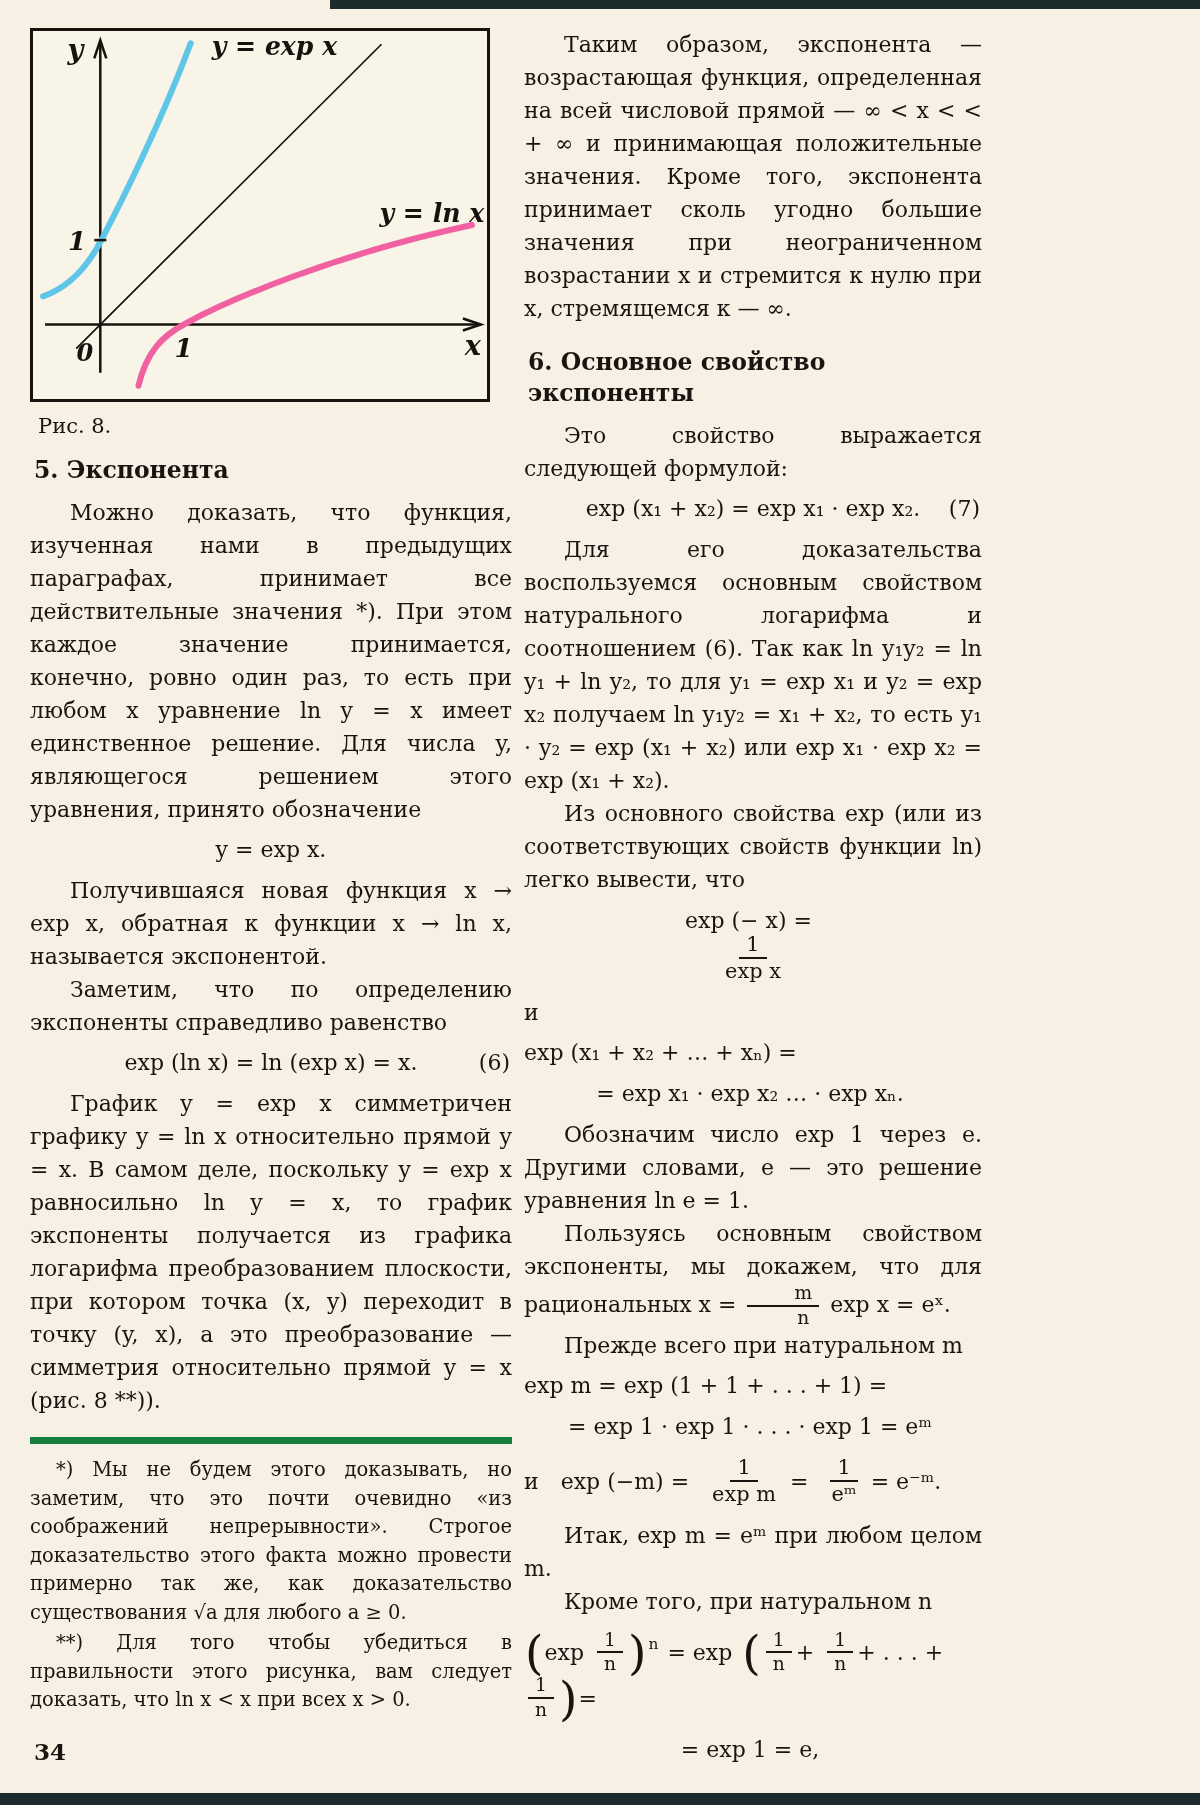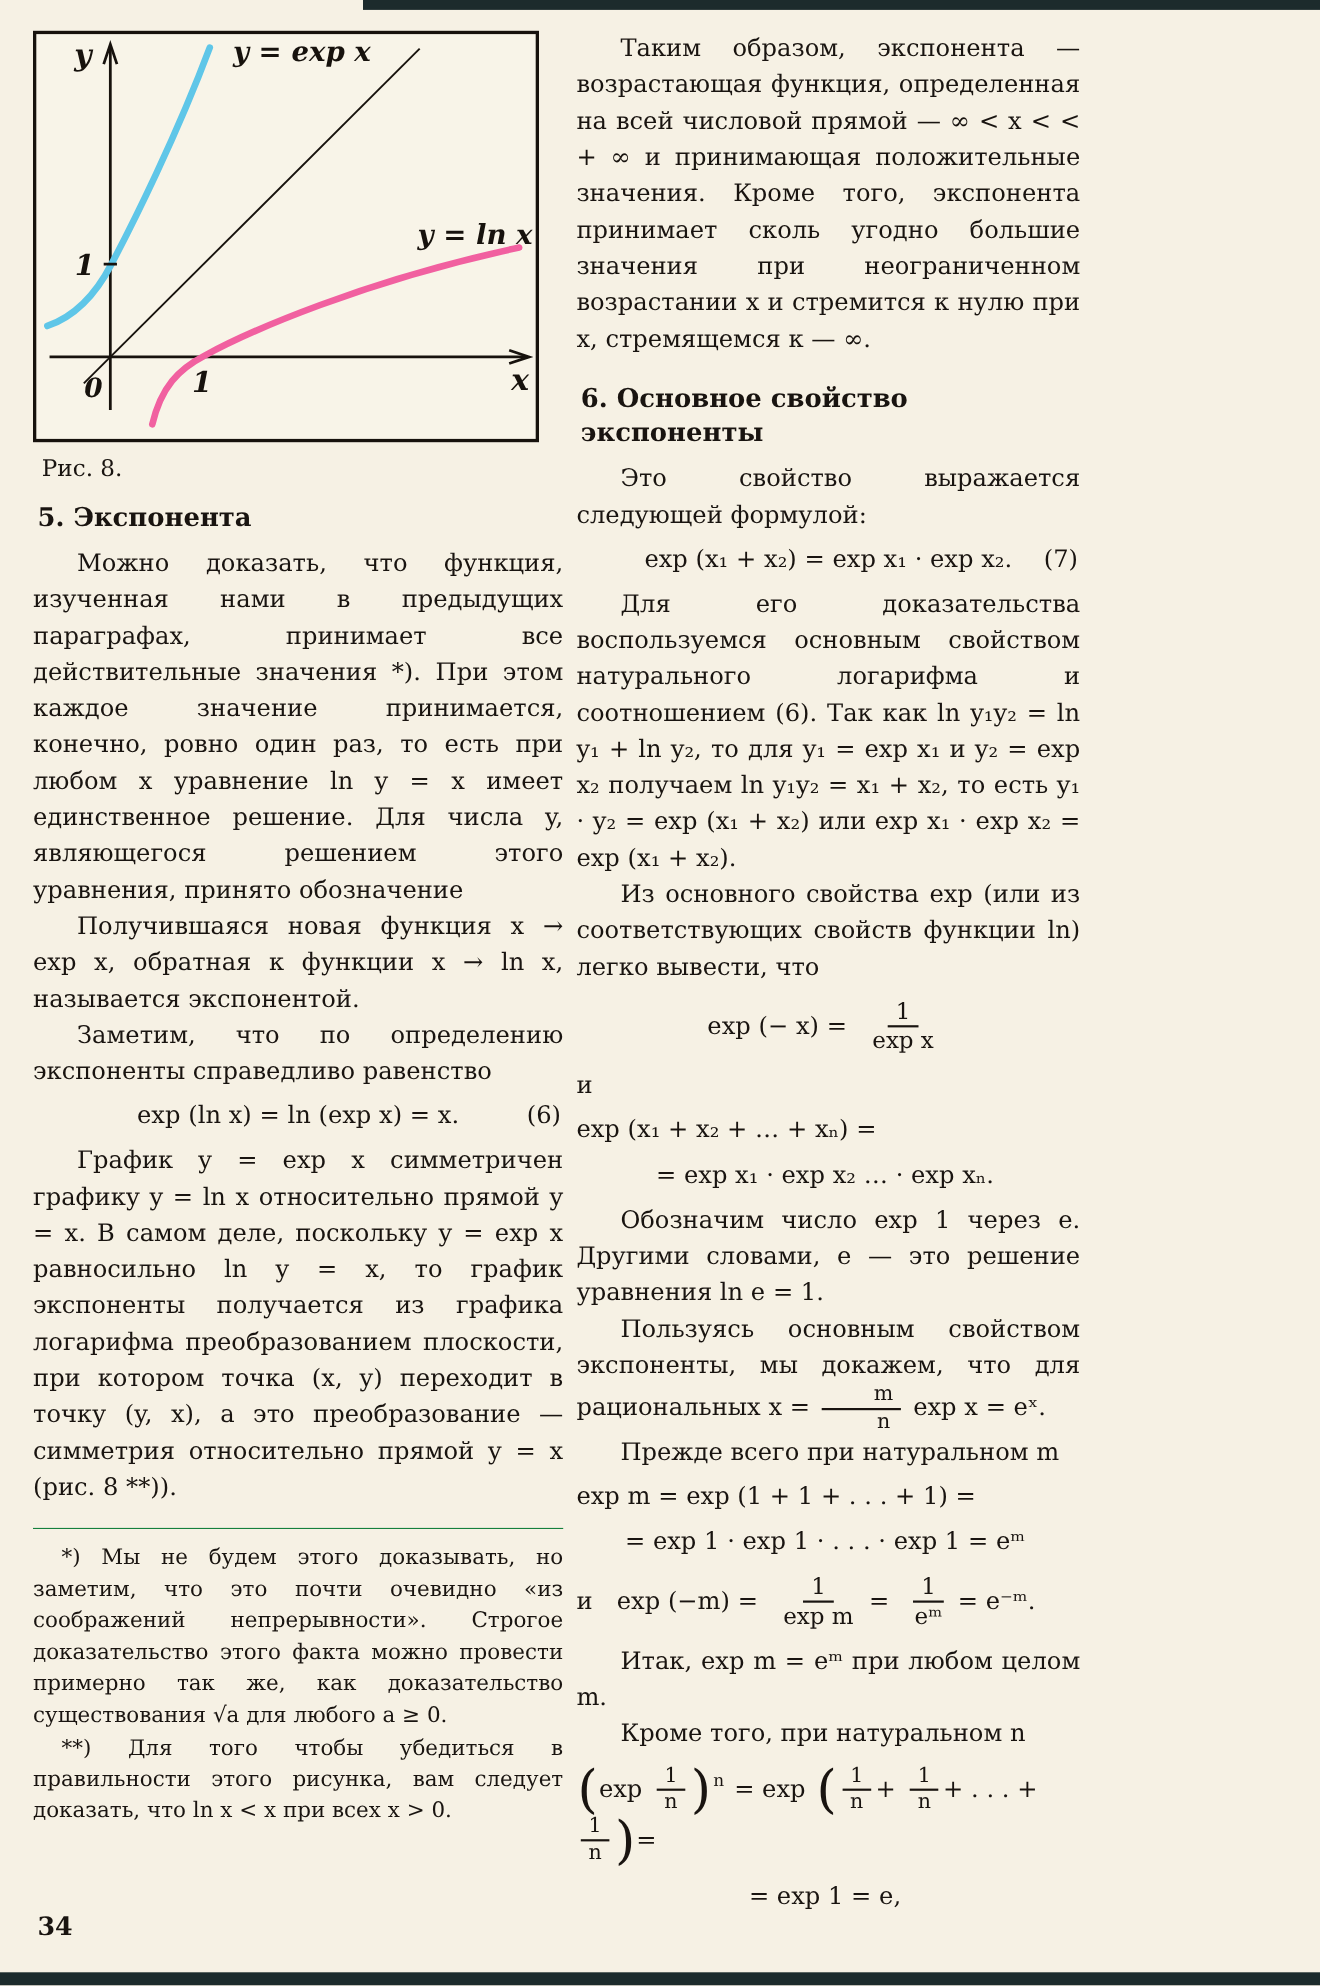--- a/index.html
+++ b/index.html
@@ -27,34 +27,34 @@
   p.body{font-size:22px;line-height:33px;text-align:justify;}
   p.body.ind{text-indent:40px;}
 
   .eq{font-size:22px;line-height:34px;margin:7px 0;}
   .eq.center{text-align:center;}
   .eq.aright{text-align:center;padding-right:6px;}
   .eqnumbered{position:relative;text-align:center;font-size:22px;line-height:34px;margin:7px 0;padding:0 4px;}
   .eqnumbered .eqnum{position:absolute;right:2px;top:0;}
 
   .eqflex{display:flex;align-items:center;flex-wrap:wrap;font-size:22px;margin:12px 0;}
-  .eqflex.center{justify-content:center;}
+  .eqflex.center{justify-content:center;flex-direction:column;}
   .eqflex > *{margin-right:9px;}
   .eqflex .lead-word{margin-right:22px;}
 
   .frac{display:inline-flex;flex-direction:column;align-items:center;vertical-align:middle;
         line-height:1.12;font-size:0.95em;margin:0 7px;}
   .frac .fnum{padding:0 7px 1px;border-bottom:2px solid #191410;}
   .frac .fden{padding:1px 7px 0;}
   .frac.sm{font-size:0.85em;margin:0 4px;}
 
   .bigp{font-size:215%;font-weight:400;line-height:0;position:relative;top:1px;margin:0 1px;}
   sup.pow{font-size:0.7em;position:relative;top:-0.55em;margin-left:1px;}
 
-  .footnotes{margin-top:20px;border-top:1px solid #15803d;padding-top:12px;}
+  .footnotes{margin-top:20px;border-top:7px solid #15803d;padding-top:12px;}
   .footnotes p{font-size:19.5px;line-height:28.5px;text-align:justify;text-indent:26px;margin-bottom:2px;}
 
   .pageno{position:absolute;left:34px;top:1738px;font-size:23px;font-weight:bold;}
 </style>
 </head>
 <body>
 
 <div class="edge top"></div>
 <div class="edge bottom"></div>
 
@@ -82,20 +82,21 @@
       <text x="60" y="328" font-size="24" text-anchor="end">0</text>
       <text x="178" y="24" font-size="25">y = exp x</text>
       <text x="345" y="190" font-size="25">y = ln x</text>
     </svg>
   </div>
   <div class="figcap">Рис. 8.</div>
 
   <h2>5. Экспонента</h2>
 
   <p class="body ind">Можно доказать, что функция, изученная нами в предыдущих параграфах, принимает все действительные значения *). При этом каждое значение принимается, конечно, ровно один раз, то есть при любом x уравнение ln y = x имеет единственное решение. Для числа y, являющегося решением этого уравнения, принято обозначение</p>
+  <div class="eq center">y = exp x.</div>
   <p class="body ind">Получившаяся новая функция x → exp x, обратная к функции x → ln x, называется экспонентой.</p>
   <p class="body ind">Заметим, что по определению экспоненты справедливо равенство</p>
   <div class="eqnumbered">
     <span>exp (ln x) = ln (exp x) = x.</span>
     <span class="eqnum">(6)</span>
   </div>
   <p class="body ind">График y = exp x симметричен графику y = ln x относительно прямой y = x. В самом деле, поскольку y = exp x равносильно ln y = x, то график экспоненты получается из графика логарифма преобразованием плоскости, при котором точка (x, y) переходит в точку (y, x), а это преобразование — симметрия относительно прямой y = x (рис. 8 **)).</p>
 
   <div class="footnotes">
     <p>*) Мы не будем этого доказывать, но заметим, что это почти очевидно «из соображений непрерывности». Строгое доказательство этого факта можно провести примерно так же, как доказательство существования √a для любого a ≥ 0.</p>

